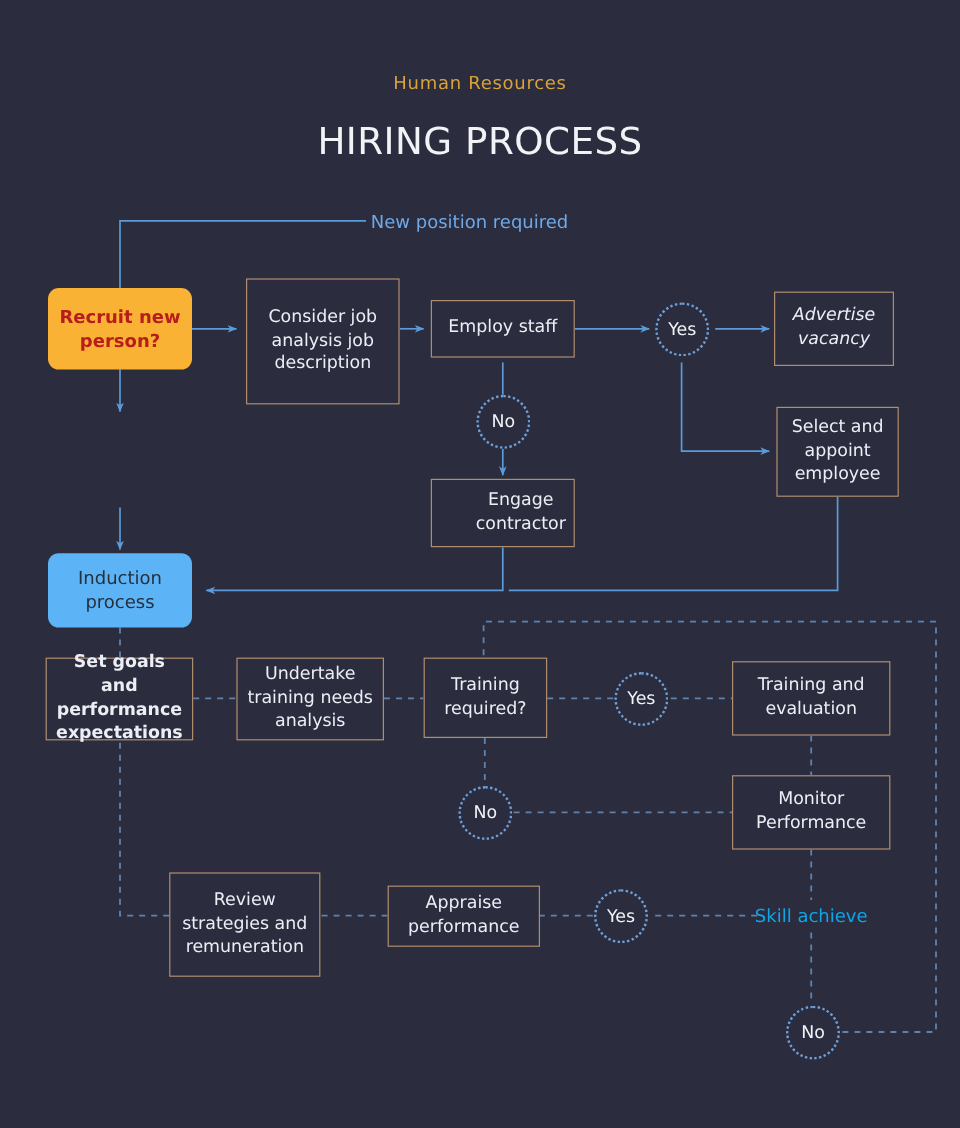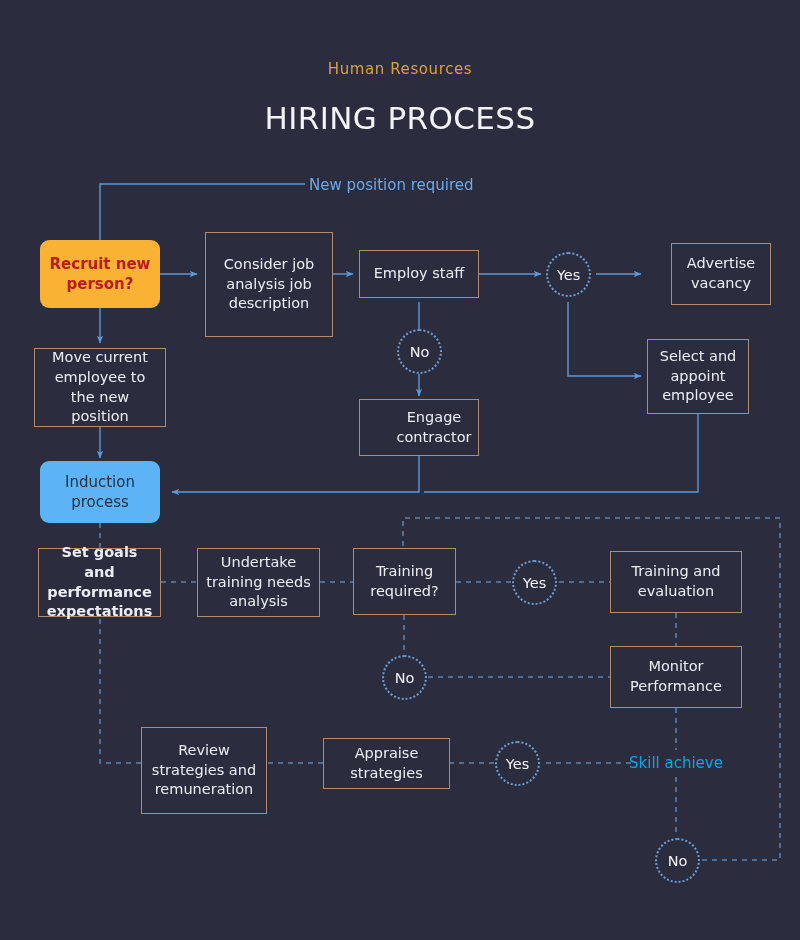--- a/index.html
+++ b/index.html
@@ -169,43 +169,42 @@
       <path d="M702,860 L780,860 L780,518 L403,518 L403,548"></path>
     </g>
   </svg>
 
   <div class="node amber" style="left:40px;  top:240px; width:120px; height:68px;">Recruit new person?</div>
 
   <div class="node box" style="left:205px; top:232px; width:128px; height:105px;">Consider job analysis job description</div>
 
   <div class="node box" style="left:359px; top:250px; width:120px; height:48px;">Employ staff</div>
 
-  <div class="node box" style="left:671px; top:243px; width:100px; height:62px;">Advertise vacancy</div>
+  <div class="node box" style="left:645px; top:243px; width:100px; height:62px;font-style:italic;">Advertise vacancy</div>
 
   <div class="node box" style="left:647px; top:339px; width:102px; height:75px;">Select and appoint employee</div>
 
-  <div class="node box" style="left:34px;  top:348px; width:132px; height:79px;">Move current employee to the new position</div>
 
   <div class="node box" style="left:359px; top:399px; width:120px; height:57px;padding-left:36px;">Engage contractor</div>
 
   <div class="node lblue" style="left:40px;  top:461px; width:120px; height:62px;">Induction process</div>
 
   <div class="node box" style="left:38px;  top:548px; width:123px; height:69px;font-weight:bold;">Set goals and performance expectations</div>
 
   <div class="node box" style="left:197px; top:548px; width:123px; height:69px;">Undertake training needs analysis</div>
 
   <div class="node box" style="left:353px; top:548px; width:103px; height:67px;">Training required?</div>
 
   <div class="node box" style="left:610px; top:551px; width:132px; height:62px;">Training and evaluation</div>
 
   <div class="node box" style="left:610px; top:646px; width:132px; height:62px;">Monitor Performance</div>
 
   <div class="node box" style="left:141px; top:727px; width:126px; height:87px;">Review strategies and remuneration</div>
 
-  <div class="node box" style="left:323px; top:738px; width:127px; height:51px;">Appraise strategies</div>
+  <div class="node box" style="left:323px; top:738px; width:127px; height:51px;">Appraise performance</div>
 
   <div class="node plain" style="left:621px; top:750px; width:110px; height:26px;">Skill achieve</div>
 
   <div class="circ" style="left:546px; top:252px; width:45px; height:45px;">Yes</div>
 
   <div class="circ" style="left:397px; top:329px; width:45px; height:45px;">No</div>
 
   <div class="circ" style="left:512px; top:560px; width:45px; height:45px;">Yes</div>
 
   <div class="circ" style="left:382px; top:655px; width:45px; height:45px;">No</div>

